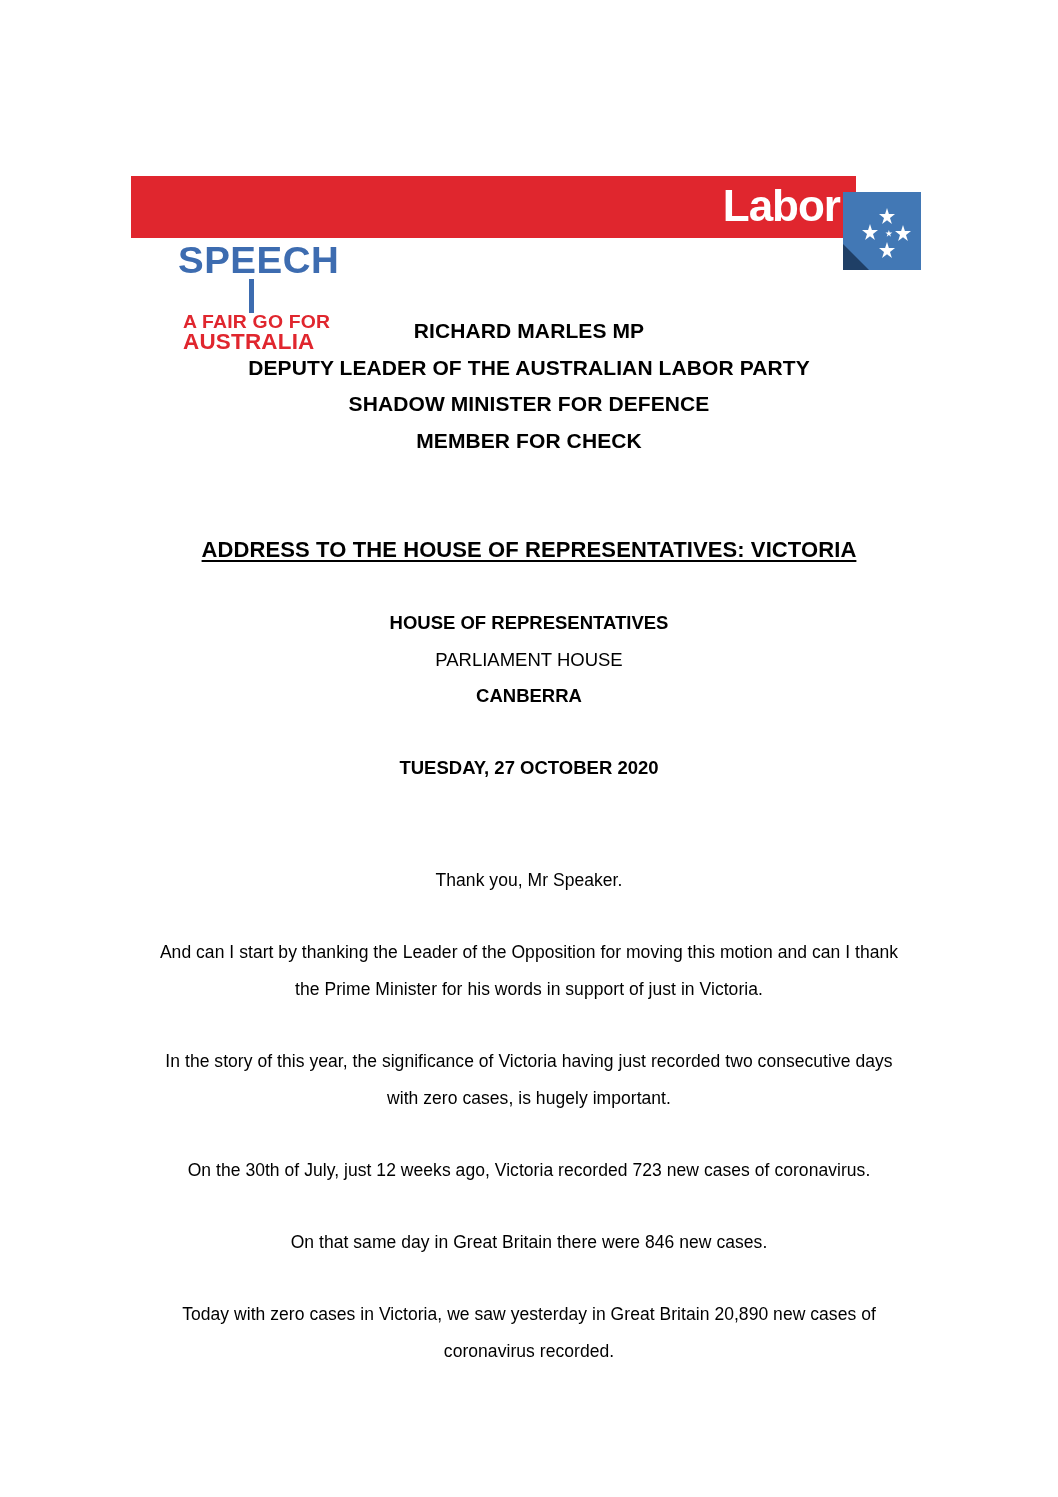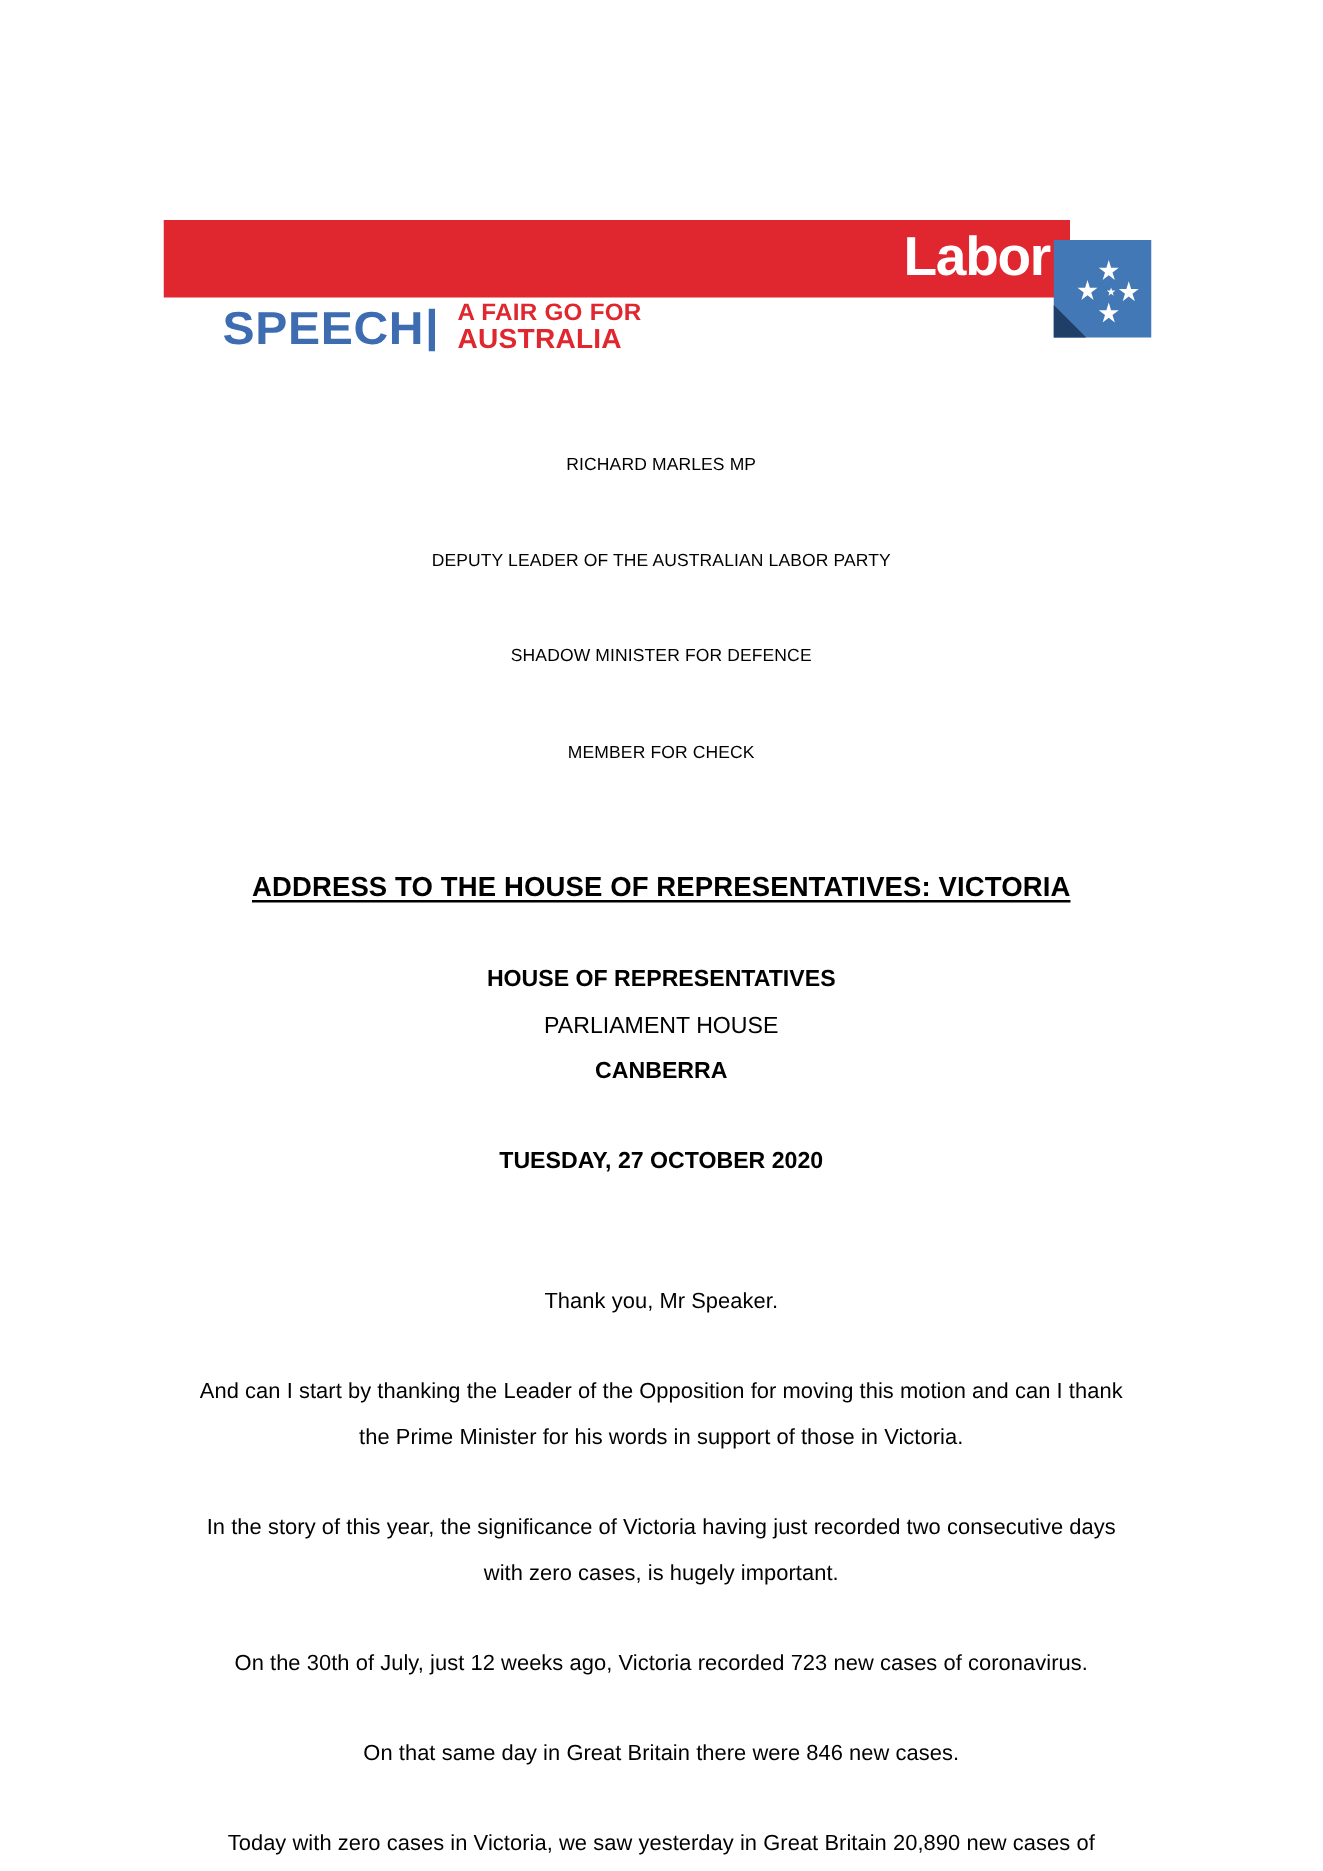--- a/index.html
+++ b/index.html
@@ -69,21 +69,22 @@
     position: absolute;
     inset: 0;
   }
 
   
   .speech-lockup {
     position: absolute;
     left: 47px;
     top: 66px;
     display: flex;
-    align-items: flex-end;
+    align-items: center;
+    flex-direction: column;
   }
   .speech-word {
     color: #3d6cb0;
     font-size: 37px;
     font-weight: bold;
     letter-spacing: 0.5px;
     line-height: 1;
     font-family: "Liberation Sans", sans-serif;
     transform: scaleX(1.04);
     transform-origin: left center;
@@ -113,25 +114,24 @@
   .doc {
     position: absolute;
     left: 152px;
     top: 313px;
     width: 754px;
   }
   .centered {
     text-align: center;
   }
   .title-line {
-    font-size: 14px;
-    font-weight: normal;
+    font-size: 21px;
+    font-weight: bold;
     line-height: 36.5px;
     letter-spacing: 0.1px;
-    margin-top: 40px;
   }
   .spacer-lg { height: 78px; }
   .spacer-md { height: 42px; }
   .spacer-sm { height: 38px; }
 
   .address-heading {
     font-size: 22px;
     font-weight: bold;
     text-decoration: underline;
     text-underline-offset: 3px;
@@ -233,21 +233,21 @@
 
     <div class="centered">
       <span class="date-line">TUESDAY, 27 OCTOBER 2020</span>
     </div>
 
     <div class="spacer-sm"></div>
 
 
     <div class="body-text">
       <p>Thank you, Mr Speaker.</p>
-      <p>And can I start by thanking the Leader of the Opposition for moving this motion and can I thank the Prime Minister for his words in support of those in Victoria.</p>
+      <p>And can I start by thanking the Leader of the Opposition for moving this motion and can I thank the Prime Minister for his words in support of just in Victoria.</p>
       <p>In the story of this year, the significance of Victoria having just recorded two consecutive days with zero cases, is hugely important.</p>
       <p>On the 30th of July, just 12 weeks ago, Victoria recorded 723 new cases of coronavirus.</p>
       <p>On that same day in Great Britain there were 846 new cases.</p>
       <p>Today with zero cases in Victoria, we saw yesterday in Great Britain 20,890 new cases of coronavirus recorded.</p>
     </div>
 
   </div>
 </div>
 
 </body></html>

